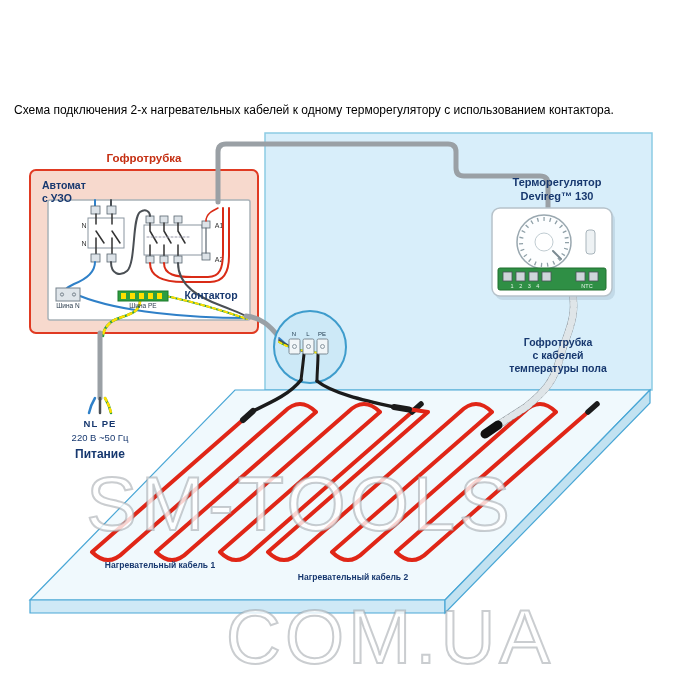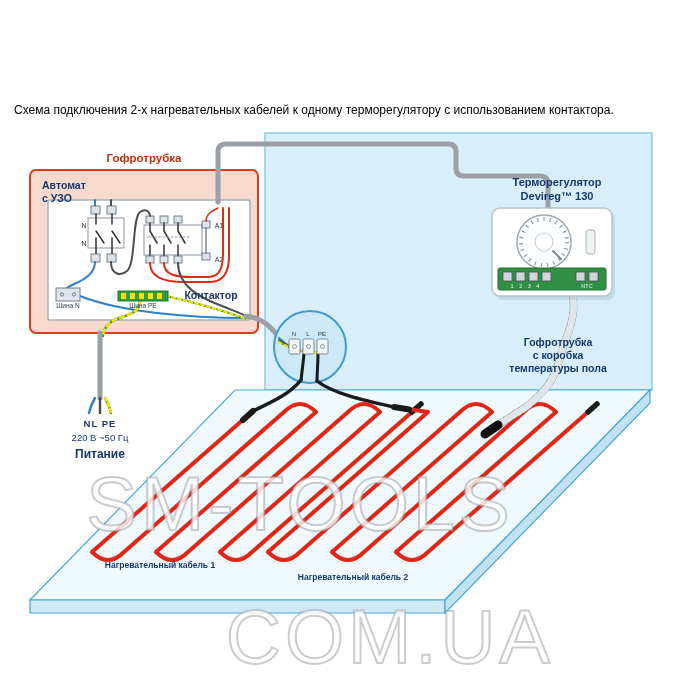--- a/index.html
+++ b/index.html
@@ -206,21 +206,21 @@
 <div class="lbl supply-name">Питание</div>
 
 
 <div class="lbl thermo-lbl">
   <div>Терморегулятор</div>
   <div>Devireg™ 130</div>
 </div>
 
 <div class="lbl sensor-lbl">
   <div>Гофротрубка</div>
-  <div>с коробка</div>
+  <div>с кабелей</div>
   <div>температуры пола</div>
 </div>
 
 <div class="lbl cable1-lbl">Нагревательный кабель 1</div>
 <div class="lbl cable2-lbl">Нагревательный кабель 2</div>
 
 <div class="wm wm1">SM-TOOLS</div>
 <div class="wm wm2">COM.UA</div>
 
 </div>

